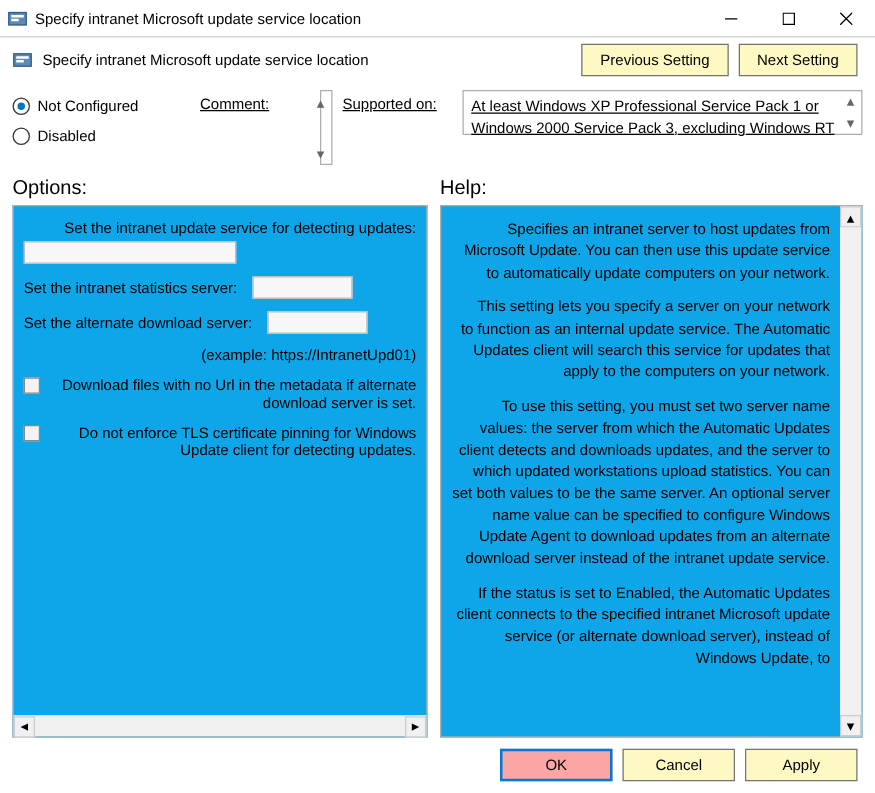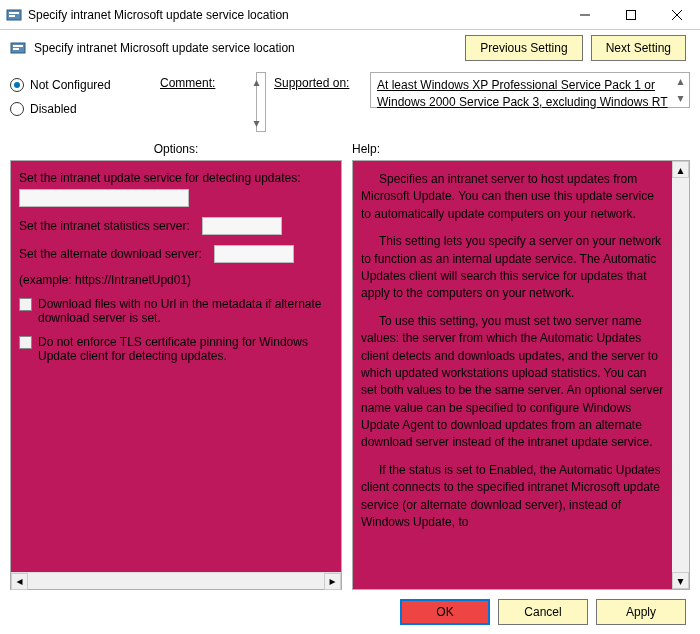--- a/index.html
+++ b/index.html
@@ -7,36 +7,36 @@
 .titlebar { height: 30px; display: flex; align-items: center; padding: 0 0 0 6px; border-bottom: 1px solid #ccc; }
 .titlebar .icon { width: 16px; height: 16px; margin-right: 6px; display:flex; align-items:center; justify-content:center; }
 .titlebar .title { flex: 1; font-size: 12px; }
 .winbtns { display: flex; height: 100%; }
 .winbtn { width: 46px; height: 30px; display: flex; align-items: center; justify-content: center; }
 .header { height: 36px; display: flex; align-items: center; padding: 0 10px; gap: 8px; }
 .header .icon { width: 16px; height: 16px; display:flex; align-items:center; justify-content:center;}
 .header .title { flex: 1; font-size: 12px; }
 .navbtns { display: flex; gap: 8px; margin-right: 4px;}
 .btn { background: #fef9c3; border: 1px solid #737373; padding: 5px 14px; font-size: 12px; cursor: pointer; min-width: 90px; text-align: center;}
-.btn.primary { border: 2px solid #0078d7; background:#ef4444; padding:4px 13px;}
+.btn.primary { border: 2px solid #0078d7; background:#fca5a5; padding:4px 13px;}
 .config-row { display: flex; padding: 6px 10px 0 10px; gap: 10px; }
 .radio-col { width: 140px; display: flex; flex-direction: column; gap: 10px; padding-top: 6px; }
 .radio-item { display: flex; align-items: center; gap: 6px; cursor: pointer; }
 .radio-circle { width: 14px; height: 14px; border: 1px solid #333; border-radius: 50%; display: flex; align-items: center; justify-content: center; }
 .radio-circle.checked::after { content:""; width: 6px; height: 6px; background: #0075c1; border-radius: 50%; }
 .form-col { flex: 1; display: flex; gap: 8px; text-decoration: underline; }
 .form-row { display: flex; align-items: flex-start; gap: 8px; }
 .form-label { width: 88px; padding-top: 4px; }
 .textarea { flex: 1; border: 1px solid #adadad; height: 60px; padding: 4px; resize: none; font-family: inherit; font-size: 12px; position: relative;}
 .supported-box { flex: 1; border: 1px solid #adadad; padding: 4px 6px; font-size: 12px; height: 36px; line-height:1.4; position:relative;}
 .section-labels { display: flex; padding: 10px 10px 4px 10px; gap: 10px; }
-.section-labels .lbl { font-size: 12px; text-align: center; }
+.section-labels .lbl { font-size: 16px; }
 .section-labels .left { width: 332px; }
 .panels { display: flex; padding: 0 10px; gap: 10px; flex: 1; min-height: 0; }
-.panel { border: 1px solid #adadad; background: #be185d; position: relative;}
+.panel { border: 1px solid #adadad; background: #0ea5e9; position: relative; text-align: right;}
 .panel.left { width: 332px; display:flex; flex-direction:column;}
 .panel.right { flex: 1; display:flex;}
 .options-content { flex:1; padding: 10px 8px; overflow: hidden; display: flex; flex-direction: column; gap: 10px; font-size:12px;}
 .opt-line { display: flex; flex-direction: column; gap: 4px; }
 .opt-input { width: 170px; height: 18px; border: 1px solid #bbb; background: #f7f7f7; }
 .opt-row { display: flex; align-items: center; gap: 12px; }
 .opt-row .opt-input { width: 80px; }
 .checkbox-row { display: flex; align-items: flex-start; gap: 6px; }
 .checkbox { width: 13px; height: 13px; border: 1px solid #888; background:#f3f3f3; flex-shrink:0; margin-top:1px;}
 .dropdown { width: 280px; height: 20px; border: 1px solid #bbb; background: #e8e8e8; }

